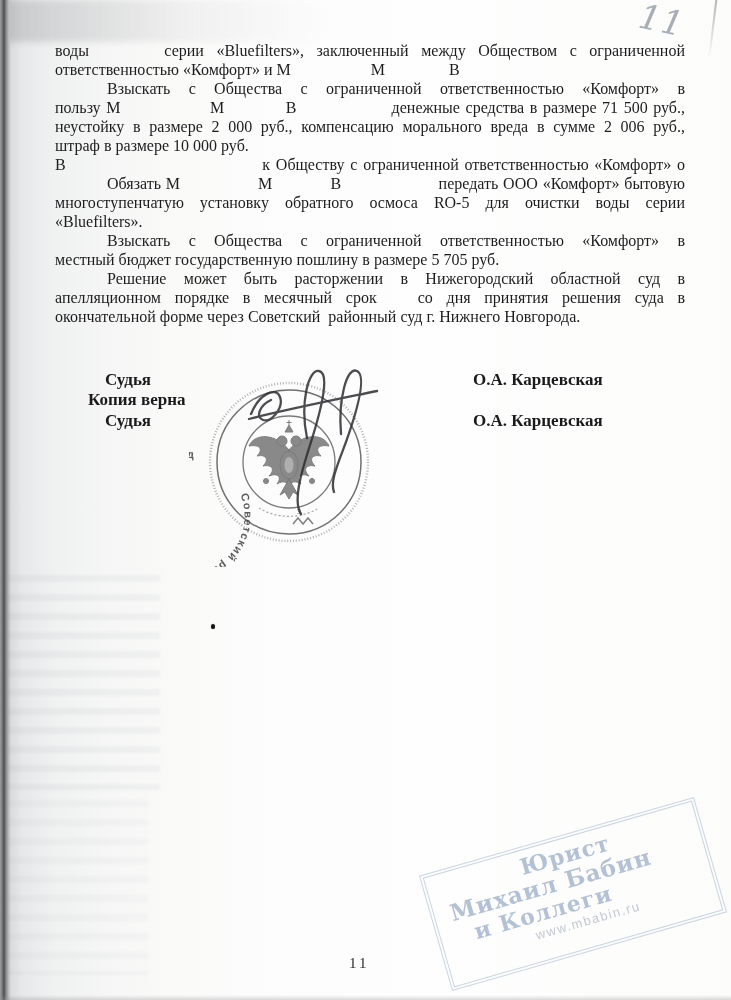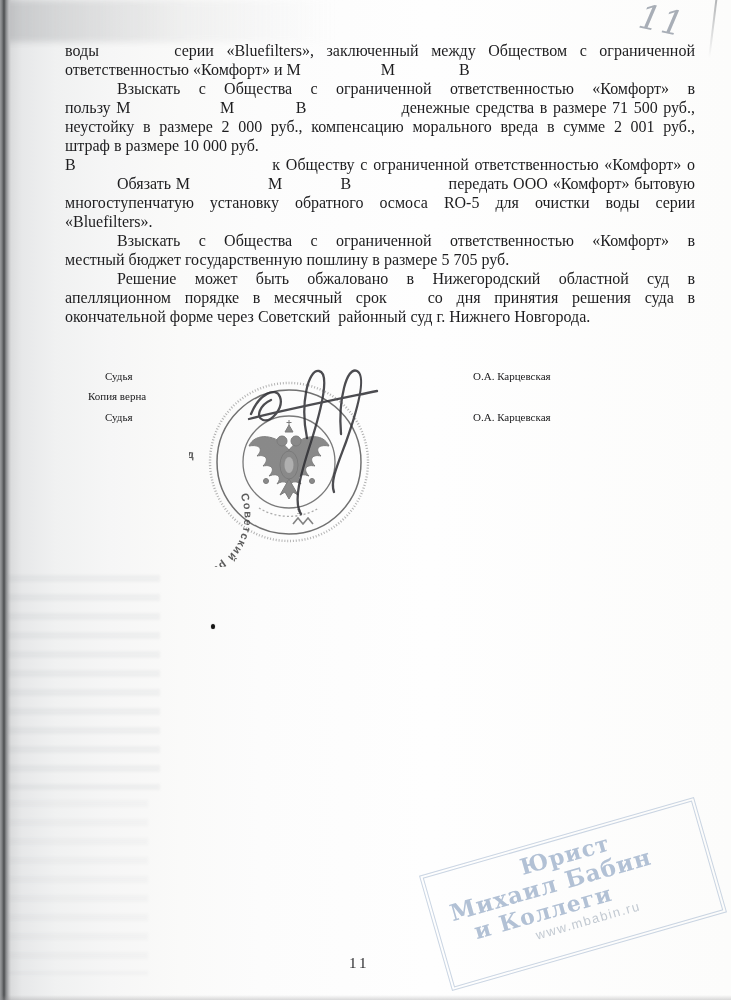--- a/index.html
+++ b/index.html
@@ -31,26 +31,26 @@
     background:linear-gradient(#aeb0b2,rgba(200,200,200,0));
     transform:rotate(7deg);
   }
   .hand-num{
     position:absolute;left:639px;top:0px;
     font-family:"DejaVu Serif", serif;font-style:italic;font-size:34px;
     color:#9aa1ab;opacity:.85;transform:rotate(12deg);letter-spacing:1px;
   }
   .text-block{
     position:absolute;left:55px;top:41px;width:630px;
-    font-size:16px;line-height:19px;color:#1d1d1f;margin-left:10px;
+    font-size:16px;line-height:19px;color:#1d1d1f;
   }
   .line{min-height:19px;}
   .fill{text-align:justify;text-align-last:justify;}
   .ind{text-indent:52px;}
-  .sig-row{position:absolute;font-weight:normal;font-size:11px;color:#1a1a1c;white-space:nowrap;}
+  .sig-row{position:absolute;font-weight:bold;font-size:17px;color:#1a1a1c;white-space:nowrap;}
   .sig1{left:105px;top:370px;}
   .sign1{left:473px;top:370px;}
   .copy{left:88px;top:390px;}
   .sig2{left:105px;top:411px;}
   .sign2{left:473px;top:411px;}
   .seal-svg{position:absolute;left:189px;top:362px;width:210px;height:205px;}
   .dot{
     position:absolute;left:211px;top:624px;width:4px;height:5px;
     background:#141414;border-radius:50%;box-shadow:0 0 1px #555;
   }
@@ -82,29 +82,29 @@
   <div class="edge-strip"></div>
   <div class="edge-line"></div>
 
   <div class="hand-num">11</div>
 
   <div class="text-block">
     <div class="line fill">воды&nbsp;&nbsp;&nbsp;&nbsp;&nbsp; серии «Bluefilters», заключенный между Обществом с ограниченной</div>
     <div class="line">ответственностью «Комфорт» и М&nbsp;&nbsp;&nbsp;&nbsp;&nbsp;&nbsp;&nbsp;&nbsp;&nbsp;&nbsp;&nbsp;&nbsp;&nbsp;&nbsp;&nbsp;&nbsp;&nbsp;&nbsp;&nbsp;&nbsp;М&nbsp;&nbsp;&nbsp;&nbsp;&nbsp;&nbsp;&nbsp;&nbsp;&nbsp;&nbsp;&nbsp;&nbsp;&nbsp;&nbsp;&nbsp;&nbsp;В</div>
     <div class="line fill ind">Взыскать с Общества с ограниченной ответственностью «Комфорт» в</div>
     <div class="line fill">пользу М&nbsp;&nbsp;&nbsp;&nbsp;&nbsp;&nbsp;&nbsp;&nbsp;&nbsp;&nbsp;&nbsp;&nbsp;&nbsp;&nbsp;&nbsp;&nbsp;М&nbsp;&nbsp;&nbsp;&nbsp;&nbsp;&nbsp;&nbsp;&nbsp;&nbsp;&nbsp;&nbsp;В&nbsp;&nbsp;&nbsp;&nbsp;&nbsp;&nbsp;&nbsp;&nbsp;&nbsp;&nbsp;&nbsp;&nbsp;&nbsp;&nbsp;&nbsp;&nbsp;&nbsp;денежные средства в размере 71 500 руб.,</div>
-    <div class="line fill">неустойку в размере 2 000 руб., компенсацию морального вреда в сумме 2 001 руб.,</div>
+    <div class="line fill">неустойку в размере 2 000 руб., компенсацию морального вреда в сумме 2 006 руб.,</div>
     <div class="line">штраф в размере 10 000 руб.</div>
     <div class="line fill">В&nbsp;&nbsp;&nbsp;&nbsp;&nbsp;&nbsp;&nbsp;&nbsp;&nbsp;&nbsp;&nbsp;&nbsp;&nbsp;&nbsp;&nbsp;&nbsp;&nbsp;&nbsp;&nbsp;&nbsp;&nbsp;&nbsp;&nbsp;&nbsp;&nbsp;&nbsp;&nbsp;&nbsp;&nbsp;&nbsp;&nbsp;&nbsp;&nbsp;&nbsp;к Обществу с ограниченной ответственностью «Комфорт» о</div>
     <div class="line fill ind">Обязать М&nbsp;&nbsp;&nbsp;&nbsp;&nbsp;&nbsp;&nbsp;&nbsp;&nbsp;&nbsp;&nbsp;&nbsp;&nbsp;&nbsp;&nbsp;&nbsp;М&nbsp;&nbsp;&nbsp;&nbsp;&nbsp;&nbsp;&nbsp;&nbsp;&nbsp;&nbsp;&nbsp;&nbsp;В&nbsp;&nbsp;&nbsp;&nbsp;&nbsp;&nbsp;&nbsp;&nbsp;&nbsp;&nbsp;&nbsp;&nbsp;&nbsp;&nbsp;&nbsp;&nbsp;&nbsp;&nbsp;&nbsp;&nbsp;передать ООО «Комфорт» бытовую</div>
     <div class="line fill">многоступенчатую установку обратного осмоса RO-5 для очистки воды серии</div>
     <div class="line">«Bluefilters».</div>
     <div class="line fill ind">Взыскать с Общества с ограниченной ответственностью «Комфорт» в</div>
     <div class="line">местный бюджет государственную пошлину в размере 5 705 руб.</div>
-    <div class="line fill ind">Решение может быть обжаловано в Нижегородский областной суд в</div>
+    <div class="line fill ind">Решение может быть расторжении в Нижегородский областной суд в</div>
     <div class="line fill">апелляционном порядке в месячный срок &nbsp;&nbsp;со дня принятия решения суда в</div>
     <div class="line">окончательной форме через Советский &nbsp;районный суд г. Нижнего Новгорода.</div>
   </div>
 
   <div class="sig-row sig1">Судья</div>
   <div class="sig-row sign1">О.А. Карцевская</div>
   <div class="sig-row copy">Копия верна</div>
   <div class="sig-row sig2">Судья</div>
   <div class="sig-row sign2">О.А. Карцевская</div>
 

